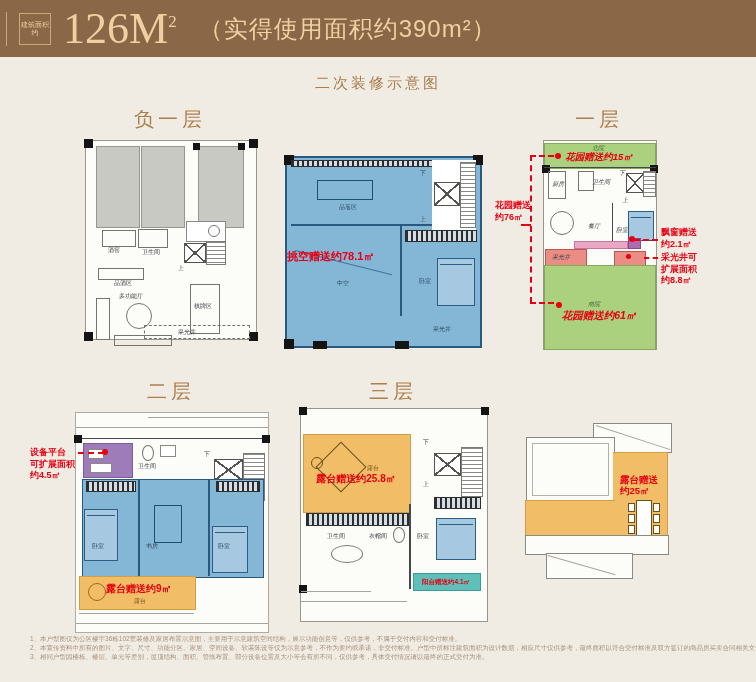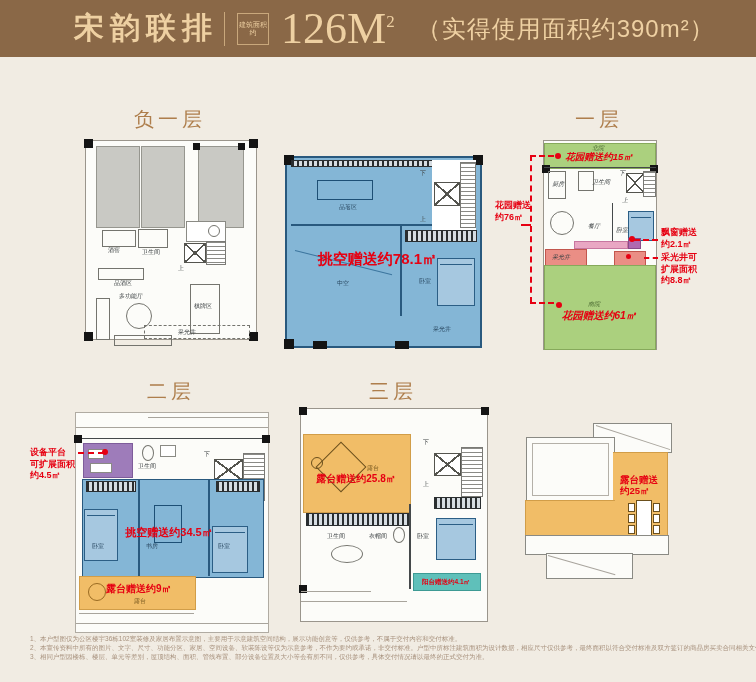--- a/index.html
+++ b/index.html
@@ -52,27 +52,27 @@
   .line{position:absolute;background:#a8a49c;}
   .bline{position:absolute;background:#29597e;}
   .foot{position:absolute;left:30px;font-size:6.5px;line-height:9px;color:#a8927e;white-space:nowrap;}
 </style>
 </head>
 <body>
 
 <div class="page">
 
   <div class="hdr">
-    <div class="brand">宋韵联排</div>
     <div class="hdiv"></div>
     <div class="seal">建筑面积约</div>
     <div class="area"><span>126M</span><sup>2</sup></div>
     <div class="usable">（实得使用面积约390m²）</div>
   </div>
 
+  <div class="subtitle">二次装修示意图</div>
 
   <div class="ftitle" style="left:85px;top:106px;width:170px;">负一层</div>
   <div class="plan" style="left:85px;top:140px;width:170px;height:198px;">
     <div class="cm" style="left:-2px;top:-2px;width:9px;height:9px;"></div>
     <div class="cm" style="right:-2px;top:-2px;width:9px;height:9px;"></div>
     <div class="cm" style="left:-2px;bottom:-2px;width:9px;height:9px;"></div>
     <div class="cm" style="right:-2px;bottom:-2px;width:9px;height:9px;"></div>
     <div class="gbox" style="left:10px;top:5px;width:42px;height:80px;"></div>
     <div class="gbox" style="left:55px;top:5px;width:42px;height:80px;"></div>
     <div class="gbox" style="left:112px;top:5px;width:44px;height:80px;"></div>
@@ -113,21 +113,21 @@
     <div style="position:absolute;left:145px;top:2px;width:44px;height:70px;background:#fff;"></div>
     <div class="rl" style="left:133px;top:12px;">下</div>
     <div class="elev" style="left:147px;top:24px;width:24px;height:22px;"></div>
     <div class="stairs" style="left:173px;top:4px;width:14px;height:64px;"></div>
     <div class="rl" style="left:133px;top:58px;">上</div>
     <div class="hatch" style="left:118px;top:72px;width:70px;height:10px;"></div>
     <div class="bed" style="left:150px;top:100px;width:36px;height:46px;"></div>
     <div class="rl w" style="left:132px;top:120px;">卧室</div>
     <div style="position:absolute;left:8px;top:92px;width:100px;height:1px;background:#3c759e;transform:rotate(14deg);transform-origin:left;"></div>
     <div class="rl w" style="left:50px;top:122px;">中空</div>
-    <div class="gift" style="left:0;top:92px;width:150px;text-align:right;font-size:15px;">挑空赠送约78.1㎡</div>
+    <div class="gift" style="left:0;top:92px;width:150px;text-align:left;font-size:11px;">挑空赠送约78.1㎡</div>
     <div class="rl w" style="left:146px;top:168px;">采光井</div>
   </div>
 
   <div class="ftitle" style="left:543px;top:106px;width:112px;">一层</div>
   <div class="plan" style="left:543px;top:140px;width:112px;height:208px;font-style:italic;">
     <div class="green" style="left:0;top:2px;width:110px;height:24px;"></div>
     <div class="rl" style="left:48px;top:4px;color:#4c6b33;">北院</div>
     <div class="gift" style="left:0;top:11px;width:110px;text-align:center;font-size:9.5px;">花园赠送约15㎡</div>
     <div class="cm" style="left:-2px;top:24px;width:8px;height:8px;"></div>
     <div class="cm" style="right:-2px;top:24px;width:8px;height:8px;"></div>
@@ -198,21 +198,20 @@
     <div class="stairs" style="left:167px;top:40px;width:20px;height:46px;"></div>
     <div class="rl" style="left:128px;top:78px;">上</div>
     <div style="position:absolute;left:6px;top:66px;width:180px;height:97px;background:#84b6d6;border:1px solid #29597e;"></div>
     <div class="hatch" style="left:10px;top:68px;width:48px;height:9px;"></div>
     <div class="hatch" style="left:140px;top:68px;width:42px;height:9px;"></div>
     <div class="bline" style="left:62px;top:66px;width:2px;height:97px;"></div>
     <div class="bline" style="left:132px;top:66px;width:2px;height:97px;"></div>
     <div class="bed" style="left:8px;top:96px;width:32px;height:50px;"></div>
     <div class="obox" style="left:78px;top:92px;width:26px;height:36px;border-color:#1d4f75;"></div>
     <div class="bed" style="left:136px;top:113px;width:34px;height:45px;"></div>
-    <div class="gift" style="left:0;top:113px;width:186px;text-align:center;font-size:11px;">挑空赠送约34.5㎡</div>
     <div class="rl w" style="left:16px;top:130px;">卧室</div>
     <div class="rl w" style="left:70px;top:130px;">书房</div>
     <div class="rl w" style="left:142px;top:130px;">卧室</div>
     <div class="orange" style="left:3px;top:163px;width:115px;height:32px;"></div>
     <div class="circle" style="left:12px;top:170px;width:16px;height:16px;border-color:#9a6b22;"></div>
     <div class="gift" style="left:30px;top:170px;font-size:10px;">露台赠送约9㎡</div>
     <div class="rl" style="left:58px;top:185px;color:#7a5a20;">露台</div>
     <div class="line" style="left:3px;top:200px;width:115px;height:1px;"></div>
     <div class="line" style="left:0;top:210px;width:192px;height:1px;"></div>
   </div>

